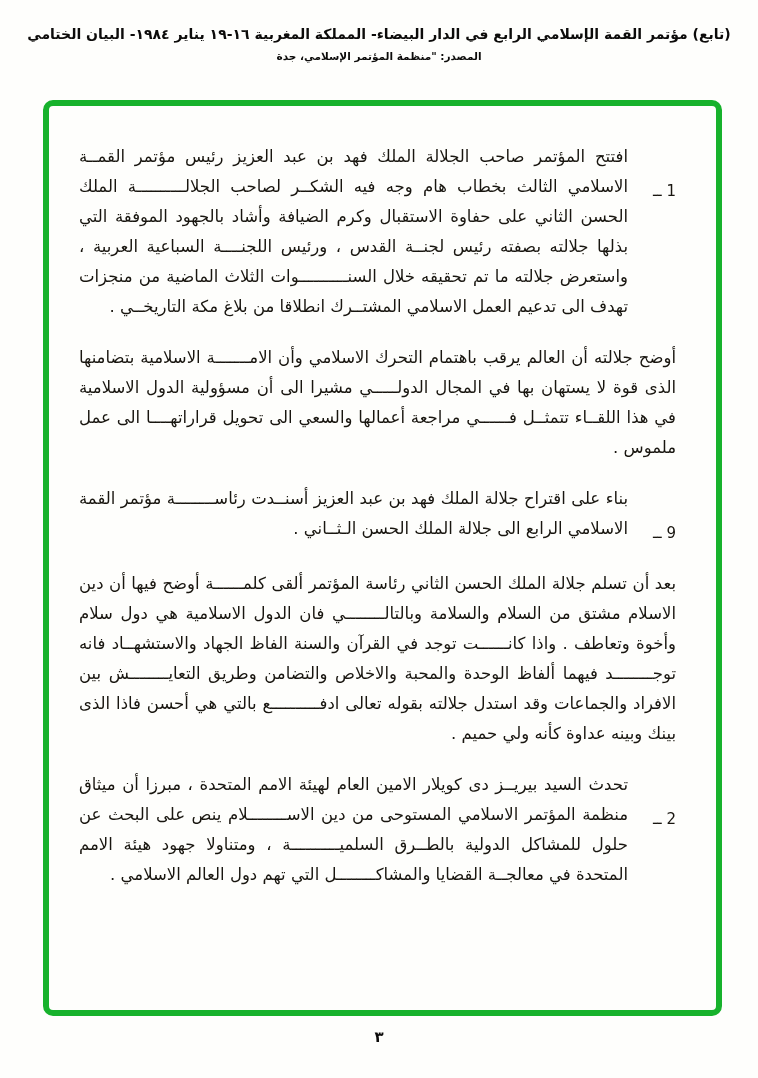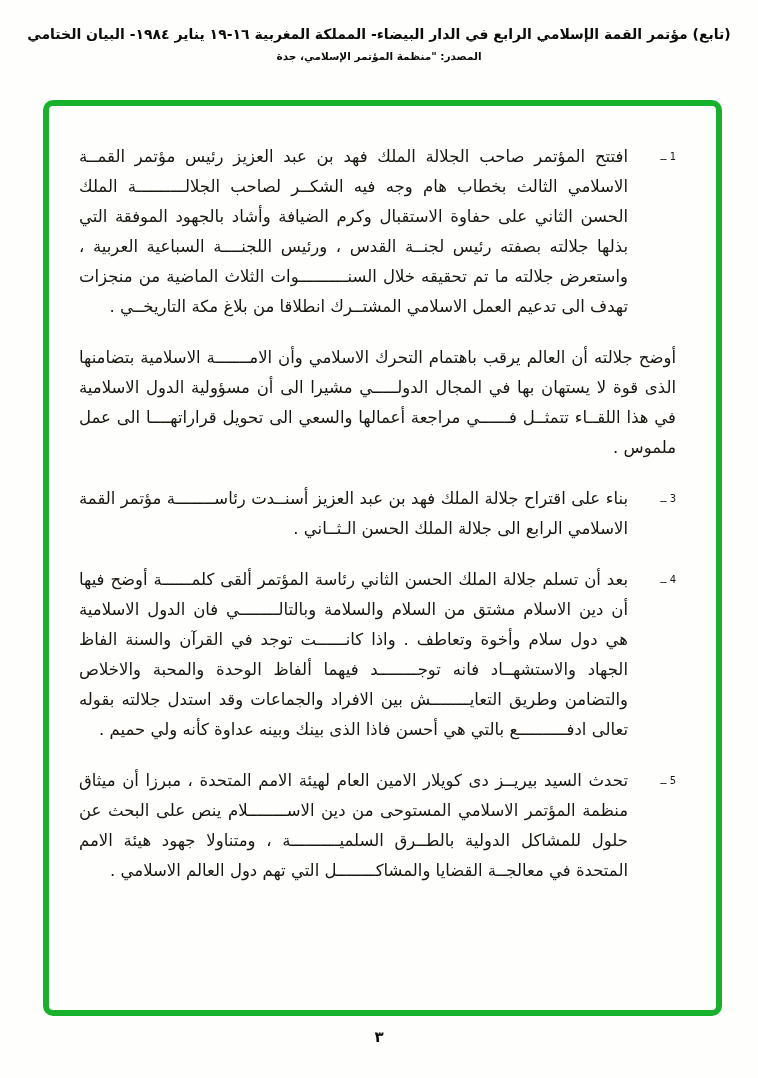--- a/index.html
+++ b/index.html
@@ -52,24 +52,25 @@
   }
 
   
   .para {
     display: flex;
     direction: rtl;
     margin-bottom: 21px;
   }
   .para-marker {
     flex: 0 0 48px;
-    font-size: 10px;
+    font-size: 15px;
     line-height: 30px;
     white-space: nowrap;
     color: #18150f;
+    margin-top: 34px;
   }
   .para-text {
     flex: 1 1 auto;
     font-size: 16.5px;
     line-height: 30px;
     text-align: justify;
     color: #18150f;
   }
 
   
@@ -94,27 +95,26 @@
 <div class="frame" style="border-color: rgb(23, 178, 44);">
   <div class="doc-content" id="paragraph-list">
       <div class="para">
         <span class="para-marker">1 ــ</span>
         <span class="para-text">افتتح المؤتمر صاحب الجلالة الملك فهد بن عبد العزيز رئيس مؤتمر القمــة الاسلامي الثالث بخطاب هام وجه فيه الشكــر لصاحب الجلالــــــــــة الملك الحسن الثاني على حفاوة الاستقبال وكرم الضيافة وأشاد بالجهود الموفقة التي بذلها جلالته بصفته رئيس لجنــة القدس ، ورئيس اللجنــــة السباعية العربية ، واستعرض جلالته ما تم تحقيقه خلال السنــــــــــوات الثلاث الماضية من منجزات تهدف الى تدعيم العمل الاسلامي المشتــرك انطلاقا من بلاغ مكة التاريخــي .</span>
       </div>
       <div class="para">
         <span class="para-text">أوضح جلالته أن العالم يرقب باهتمام التحرك الاسلامي وأن الامـــــــة الاسلامية بتضامنها الذى قوة لا يستهان بها في المجال الدولـــــي مشيرا الى أن مسؤولية الدول الاسلامية في هذا اللقــاء تتمثــل فــــــي مراجعة أعمالها والسعي الى تحويل قراراتهــــا الى عمل ملموس .</span>
       </div>
       <div class="para">
-        <span class="para-marker">3 ــ</span>
+        <span class="para-marker">9 ــ</span>
         <span class="para-text">بناء على اقتراح جلالة الملك فهد بن عبد العزيز أسنــدت رئاســــــــة مؤتمر القمة الاسلامي الرابع الى جلالة الملك الحسن الـثــاني .</span>
       </div>
       <div class="para">
-        <span class="para-marker">4 ــ</span>
         <span class="para-text">بعد أن تسلم جلالة الملك الحسن الثاني رئاسة المؤتمر ألقى كلمــــــة أوضح فيها أن دين الاسلام مشتق من السلام والسلامة وبالتالــــــــي فان الدول الاسلامية هي دول سلام وأخوة وتعاطف . واذا كانــــــت توجد في القرآن والسنة الفاظ الجهاد والاستشهــاد فانه توجــــــــد فيهما ألفاظ الوحدة والمحبة والاخلاص والتضامن وطريق التعايــــــــش بين الافراد والجماعات وقد استدل جلالته بقوله تعالى ادفــــــــــع بالتي هي أحسن فاذا الذى بينك وبينه عداوة كأنه ولي حميم .</span>
       </div>
       <div class="para">
-        <span class="para-marker">5 ــ</span>
+        <span class="para-marker">2 ــ</span>
         <span class="para-text">تحدث السيد بيريــز دى كويلار الامين العام لهيئة الامم المتحدة ، مبرزا أن ميثاق منظمة المؤتمر الاسلامي المستوحى من دين الاســــــــلام ينص على البحث عن حلول للمشاكل الدولية بالطــرق السلميــــــــــة ، ومتناولا جهود هيئة الامم المتحدة في معالجــة القضايا والمشاكــــــــل التي تهم دول العالم الاسلامي .</span>
       </div>
     </div>
 </div>
 
 <div class="page-number">٣</div>
 
 </body></html>

